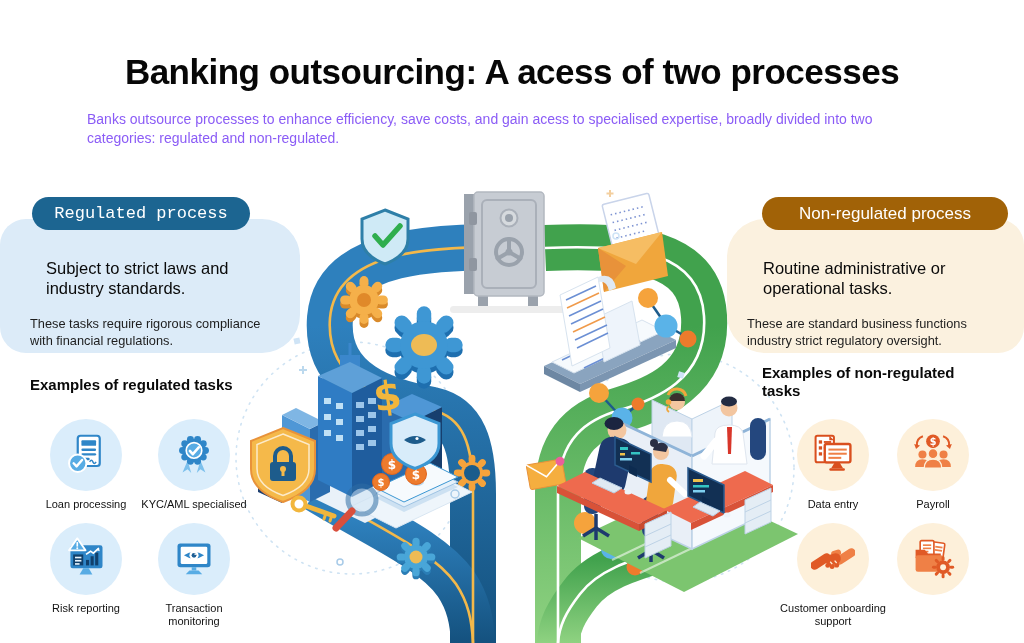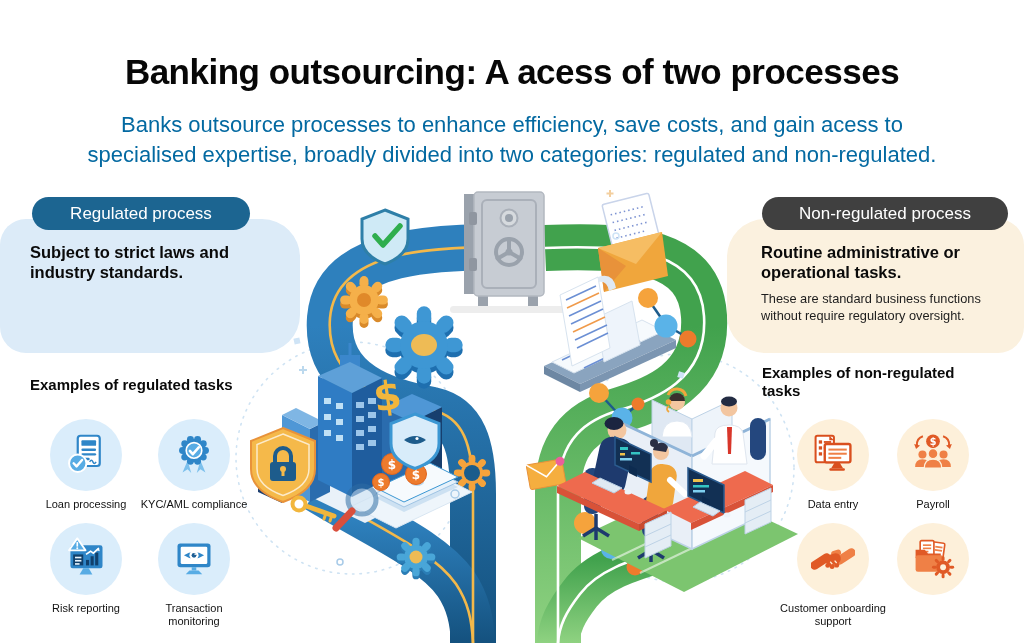--- a/index.html
+++ b/index.html
@@ -1,29 +1,29 @@
 <!DOCTYPE html>
 <html><head>
 <meta charset="utf-8">
 <style>
   html,body{margin:0;padding:0;background:#fff;}
   .canvas{position:relative;width:1024px;height:643px;background:#ffffff;overflow:hidden;
           font-family:"Liberation Sans",sans-serif;color:#0b0b0b;}
   .abs{position:absolute;}
   .title{left:0;right:0;top:52px;text-align:center;font-size:35px;font-weight:800;letter-spacing:-0.5px;color:#070707;}
-  .subtitle{left:0;right:0;top:110px;margin:0 auto;max-width:850px;text-align:center;
-            font-size:22px;line-height:1.38;color:#0369a1;}
+  .subtitle{left:0;right:0;top:110px;margin:0 auto;max-width:850px;text-align:left;
+            font-size:14px;line-height:1.38;color:#8b5cf6;}
   .badge{top:197px;height:33px;border-radius:17px;display:flex;align-items:center;justify-content:center;
          color:#fff;font-size:17px;z-index:3;}
-  .badge.reg{left:32px;width:218px;background:#1c6591;}
-  .badge.non{left:762px;width:246px;background:#404040;}
+  .badge.reg{left:32px;width:218px;background:#1c6591;font-family:Liberation Mono, monospace;}
+  .badge.non{left:762px;width:246px;background:#a16207;}
   .panel{top:219px;height:134px;z-index:2;box-sizing:border-box;padding:24px 18px 0 30px;}
   .panel.reg{left:0;width:300px;background:#dcebf8;border-radius:26px 38px 38px 26px;}
-  .panel.non{left:727px;width:297px;background:#fbf1df;border-radius:38px 26px 26px 38px;padding-left:34px;}
-  .panel h3{margin:0;font-size:16.5px;font-weight:700;line-height:1.2;color:#0a0a0a;}
+  .panel.non{left:727px;width:297px;background:#fbf1df;border-radius:38px 26px 26px 38px;padding-left:20px;}
+  .panel h3{margin:16px;font-size:16.5px;font-weight:400;line-height:1.2;color:#0a0a0a;}
   .panel p{margin:7px 0 0 0;font-size:12.8px;line-height:1.38;color:#1d1d1d;}
   .examples-h{font-size:15px;font-weight:700;line-height:1.18;color:#0a0a0a;z-index:3;}
   .examples-h.reg{left:30px;top:376px;width:260px;}
   .examples-h.non{left:762px;top:364px;width:228px;}
   .item{z-index:3;text-align:center;}
   .disc{width:72px;height:72px;border-radius:50%;margin:0 auto;display:flex;align-items:center;justify-content:center;}
   .disc.blue{background:#daedfb;}
   .disc.peach{background:#fdf0da;}
   .lbl{margin-top:7px;font-size:11px;line-height:1.22;color:#121212;}
   svg.scene{position:absolute;left:0;top:0;z-index:1;}
@@ -374,26 +374,27 @@
       <circle cx="616" cy="236" r="3" fill="none" stroke="#cfe4f6" stroke-width="1.5"></circle>
     </g>
   </svg>
 
   <div class="abs title">Banking outsourcing: A acess of two processes</div>
   <div class="abs subtitle">Banks outsource processes to enhance efficiency, save costs, and gain acess to specialised expertise, broadly divided into two categories: regulated and non-regulated.</div>
 
   <div class="abs badge reg">Regulated process</div>
   <div class="abs panel reg">
     <h3>Subject to strict laws and industry standards.</h3>
+    <p>These tasks require rigorous compliance with financial regulations.</p>
   </div>
 
   <div class="abs badge non">Non-regulated process</div>
   <div class="abs panel non">
     <h3>Routine administrative or operational tasks.</h3>
-    <p>These are standard business functions without require regulatory oversight.</p>
+    <p>These are standard business functions industry strict regulatory oversight.</p>
   </div>
 
   <div class="abs examples-h reg">Examples of regulated tasks</div>
   <div class="abs examples-h non">Examples of non-regulated tasks</div>
 
   <div class="abs item" style="left:32px;top:419px;width:108px">
     <div class="disc blue">
       <svg width="44" height="44" viewBox="0 0 48 48">
         <rect x="15" y="3" width="24" height="33" rx="3" fill="#fff" stroke="#2f86c8" stroke-width="2.4"></rect>
         <rect x="19" y="8" width="16" height="6" rx="1" fill="#2f86c8"></rect>
@@ -423,21 +424,21 @@
             <circle cx="11.5" cy="19" r="3.8"></circle>
           <circle cx="13.9" cy="11.7" r="3.8"></circle>
             <circle cx="20.1" cy="7.1" r="3.8"></circle>
             <circle cx="27.9" cy="7.1" r="3.8"></circle>
           <circle cx="34.1" cy="11.7" r="3.8"></circle>
         </g>
         <circle cx="24" cy="19" r="8.5" fill="#58ace4" stroke="#fff" stroke-width="1.8"></circle>
         <path d="M19.5,19.5 l3.2,3.6 l6.5,-7.5" stroke="#fff" stroke-width="2.8" fill="none" stroke-linecap="round" stroke-linejoin="round"></path>
       </svg>
     </div>
-    <div class="lbl">KYC/AML compliance</div>
+    <div class="lbl">KYC/AML specialised</div>
   </div>
 
   <div class="abs item" style="left:32px;top:523px;width:108px">
     <div class="disc blue">
       <svg width="44" height="44" viewBox="0 0 48 48">
         <rect x="7" y="9" width="35" height="25" rx="2.5" fill="#2f86c8"></rect>
         <rect x="10" y="19" width="11" height="12" fill="#11406b"></rect>
         <g fill="#e8f4fd">
           <rect x="12" y="21.5" width="7" height="1.8"></rect>
             <rect x="12" y="25" width="7" height="1.8"></rect>

